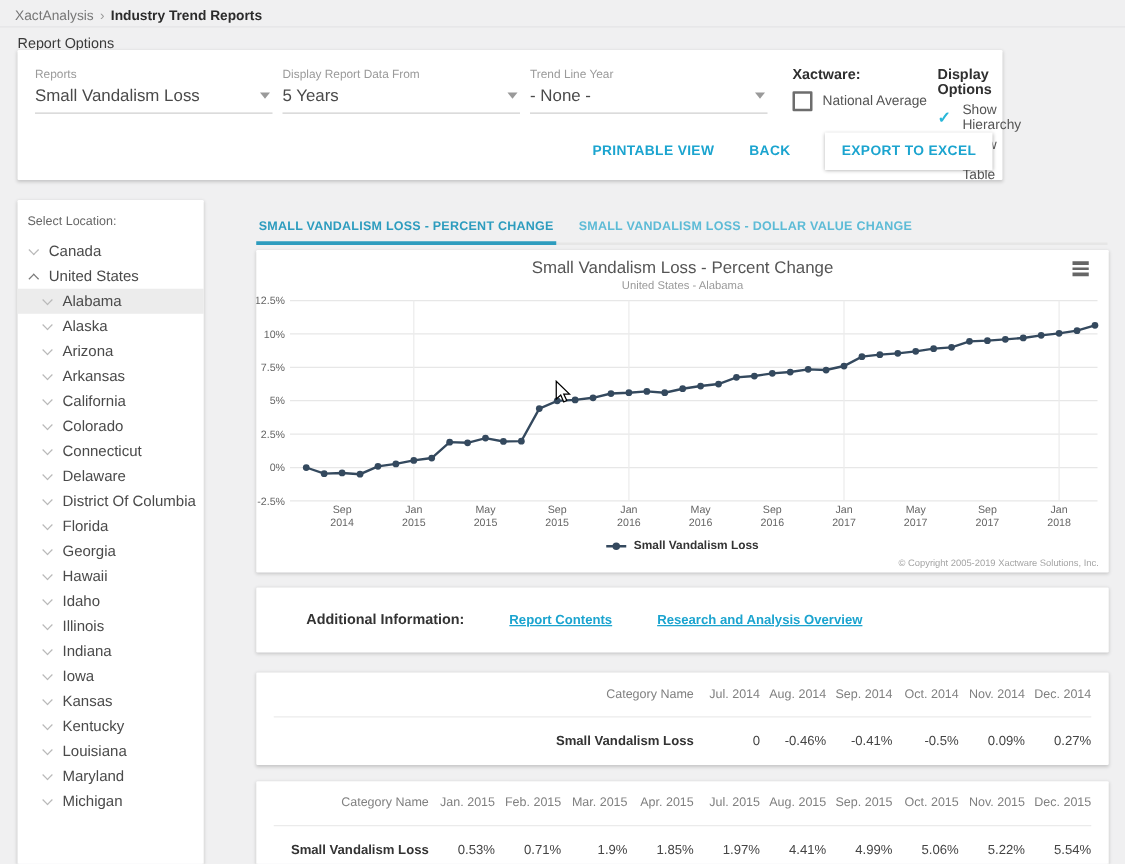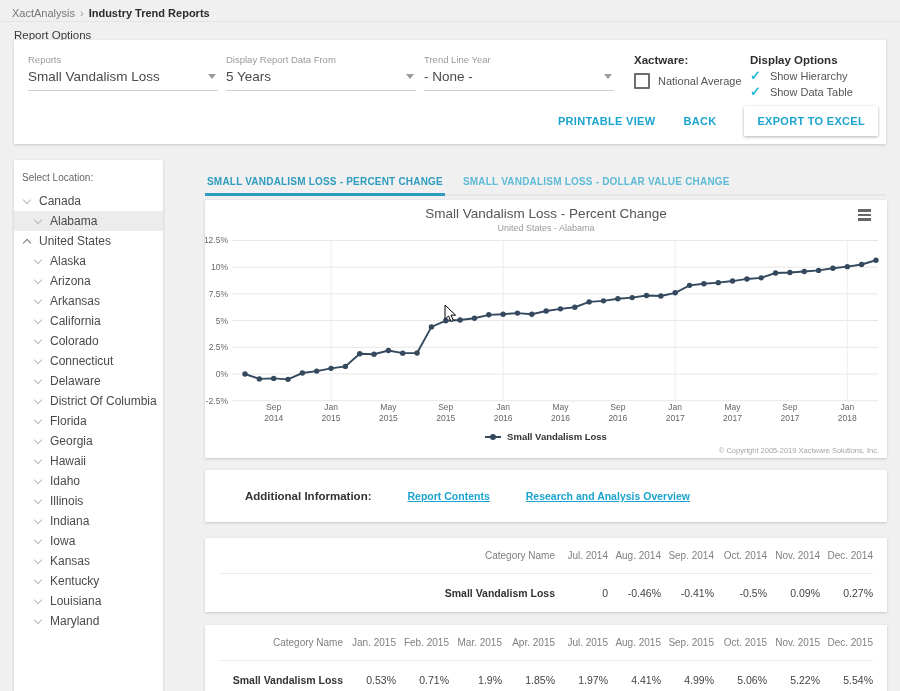--- a/index.html
+++ b/index.html
@@ -9,21 +9,21 @@
   
   .breadcrumb-bar{height:17px;padding:4px 12px 0;border-bottom:1px solid #e4e4e6;
        font-size:11px;color:#777;display:flex;gap:5px;align-items:center;}
   .bc-current{font-weight:bold;color:#2b2b2b;}
   .bc-sep{color:#999;}
   .section-title{font-size:11.5px;color:#3a3a3a;padding:7px 0 0 14px;}
 
   .card{position:absolute;background:#fff;box-shadow:0 1px 3px rgba(0,0,0,.18);border-radius:1px;}
 
   
-  #options-card{left:14px;top:40px;width:872px;height:104px;}
+  #options-card{left:14px;top:40px;width:788px;height:104px;}
   .options-row{display:flex;padding:14px 0 0 14px;}
   .field{width:190px;margin-right:8px;cursor:pointer;}
   .field-label{font-size:9.5px;color:#9a9a9a;}
   .field-value-row{display:flex;justify-content:space-between;align-items:center;
        border-bottom:1px solid #cfcfcf;padding:4px 2px 6px 0;}
   .field-value-text{font-size:13.5px;color:#4a4a4a;white-space:nowrap;}
   .select-arrow{width:0;height:0;border-left:4px solid transparent;border-right:4px solid transparent;
        border-top:5px solid #9a9a9a;flex:none;}
   .compare-block{margin-left:12px;width:102px;}
   .block-title{font-size:11.5px;font-weight:bold;color:#2f2f2f;}
@@ -158,28 +158,28 @@
   </div>
 </div>
 
 <div class="card" id="sidebar-card">
   <div class="sidebar-title">Select Location:</div>
   <div id="location-tree">
       <div class="tree-row">
         <span class="chev"></span>
         <span class="tree-label">Canada</span>
       </div>
-      <div class="tree-row lvl1 selected">
-        <span class="chev"></span>
-        <span class="tree-label">Alabama</span>
-      </div>
       <div class="tree-row">
         <span class="chev up"></span>
         <span class="tree-label">United States</span>
       </div>
+      <div class="tree-row lvl1 selected">
+        <span class="chev"></span>
+        <span class="tree-label">Alabama</span>
+      </div>
       <div class="tree-row lvl1">
         <span class="chev"></span>
         <span class="tree-label">Alaska</span>
       </div>
       <div class="tree-row lvl1">
         <span class="chev"></span>
         <span class="tree-label">Arizona</span>
       </div>
       <div class="tree-row lvl1">
         <span class="chev"></span>
@@ -241,20 +241,24 @@
         <span class="chev"></span>
         <span class="tree-label">Kentucky</span>
       </div>
       <div class="tree-row lvl1">
         <span class="chev"></span>
         <span class="tree-label">Louisiana</span>
       </div>
       <div class="tree-row lvl1">
         <span class="chev"></span>
         <span class="tree-label">Maryland</span>
+      </div>
+      <div class="tree-row lvl1">
+        <span class="chev"></span>
+        <span class="tree-label">Michigan</span>
       </div>
     </div>
 </div>
 
 <div class="tabstrip" id="tabstrip">
     <div class="tab active">SMALL VANDALISM LOSS - PERCENT CHANGE</div>
     <div class="tab">SMALL VANDALISM LOSS - DOLLAR VALUE CHANGE</div>
   </div>
 
 <div class="card" id="chart-card">

